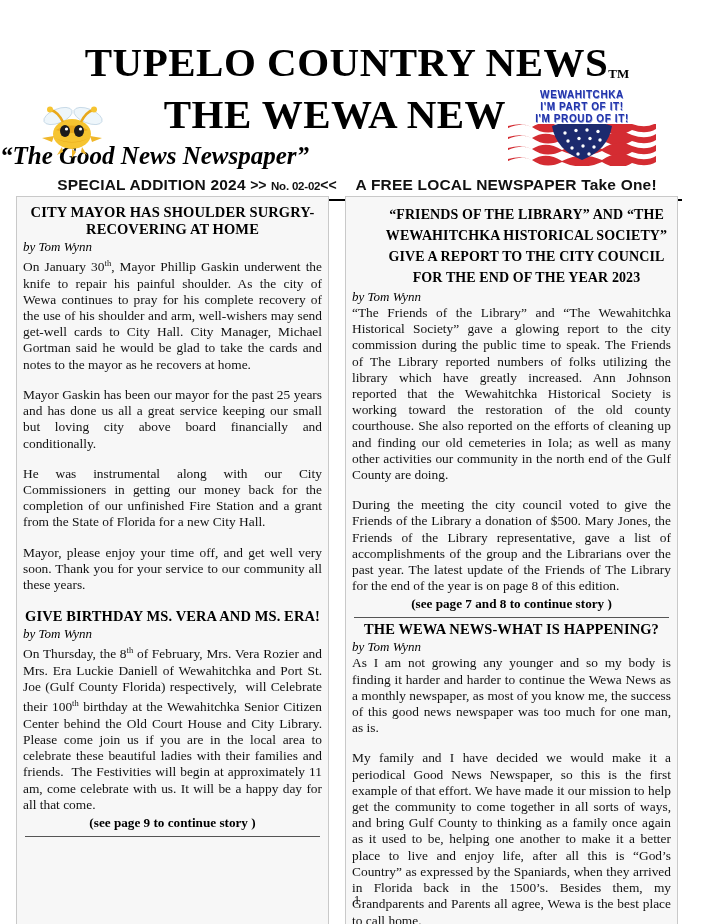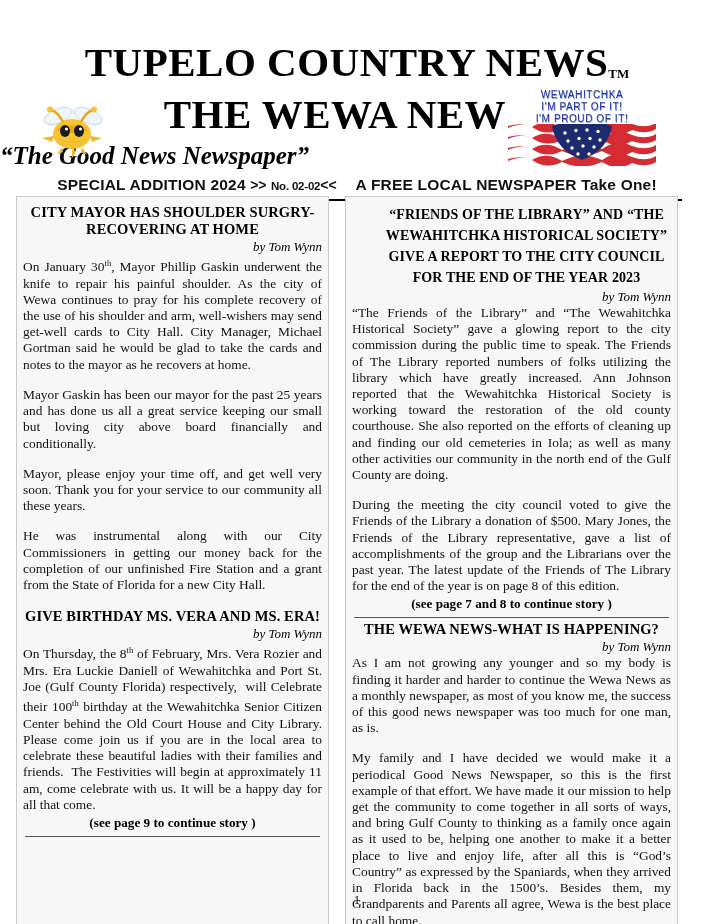--- a/index.html
+++ b/index.html
@@ -89,21 +89,21 @@
     top: 88px;
     width: 148px;
     height: 78px;
     background: #ffffff;
     overflow: hidden;
   }
   .flag-badge .fb-line {
     text-align: center;
     color: #2233aa;
     font-family: "Liberation Sans", sans-serif;
-    font-weight: normal;
+    font-weight: bold;
     font-size: 10px;
     letter-spacing: 0.6px;
     line-height: 11px;
     margin-top: 1px;
     text-shadow: 0.5px 0.5px 0 #8899dd;
   }
   .flag-badge svg { display: block; }
 
   
   .issue-bar {
@@ -152,21 +152,21 @@
     letter-spacing: 0.1px;
     margin: 3px 2px 0 2px;
     color: #000;
   }
   .headline.small {
     font-size: 14px;
     line-height: 21px;
     margin-left: 32px;
   }
   .byline {
-    text-align: right;
+    text-align: left;
     font-style: italic;
     font-size: 13px;
     line-height: 15px;
     margin: 1px 0 1px 0;
     color: #000;
   }
   .para {
     text-align: justify;
     font-size: 13.4px;
     line-height: 16.2px;
@@ -300,22 +300,22 @@
 
   <div class="columns">
 
     <div class="col col-left">
 
       <div>
         <div class="headline">CITY MAYOR HAS SHOULDER SURGRY-RECOVERING AT HOME</div>
         <div class="byline">by Tom Wynn</div>
         <p class="para">On January 30<sup>th</sup>, Mayor Phillip Gaskin underwent the knife to repair his painful shoulder. As the city of Wewa continues to pray for his complete recovery of the use of his shoulder and arm, well-wishers may send get-well cards to City Hall. City Manager, Michael Gortman said he would be glad to take the cards and notes to the mayor as he recovers at home.</p>
         <p class="para">Mayor Gaskin has been our mayor for the past 25 years and has done us all a great service keeping our small but loving city above board financially and conditionally.</p>
+        <p class="para">He was instrumental along with our City Commissioners in getting our money back for the completion of our unfinished Fire Station and a grant from the State of Florida for a new City Hall.</p>
         <p class="para">Mayor, please enjoy your time off, and get well very soon. Thank you for your service to our community all these years.</p>
-        <p class="para">He was instrumental along with our City Commissioners in getting our money back for the completion of our unfinished Fire Station and a grant from the State of Florida for a new City Hall.</p>
       </div>
 
       <div class="blockgap"></div>
 
       <div>
         <div class="headline">GIVE BIRTHDAY MS. VERA AND MS. ERA!</div>
         <div class="byline">by Tom Wynn</div>
         <p class="para">On Thursday, the 8<sup>th</sup> of February, Mrs. Vera Rozier and Mrs. Era Luckie Daniell of Wewahitchka and Port St. Joe (Gulf County Florida) respectively,&nbsp; will Celebrate their 100<sup>th</sup> birthday at the Wewahitchka Senior Citizen Center behind the Old Court House and City Library. Please come join us if you are in the local area to celebrate these beautiful ladies with their families and friends.&nbsp; The Festivities will begin at approximately 11 am, come celebrate with us. It will be a happy day for all that come.</p>
         <div class="contd">(see page 9 to continue story )</div>
       </div>

